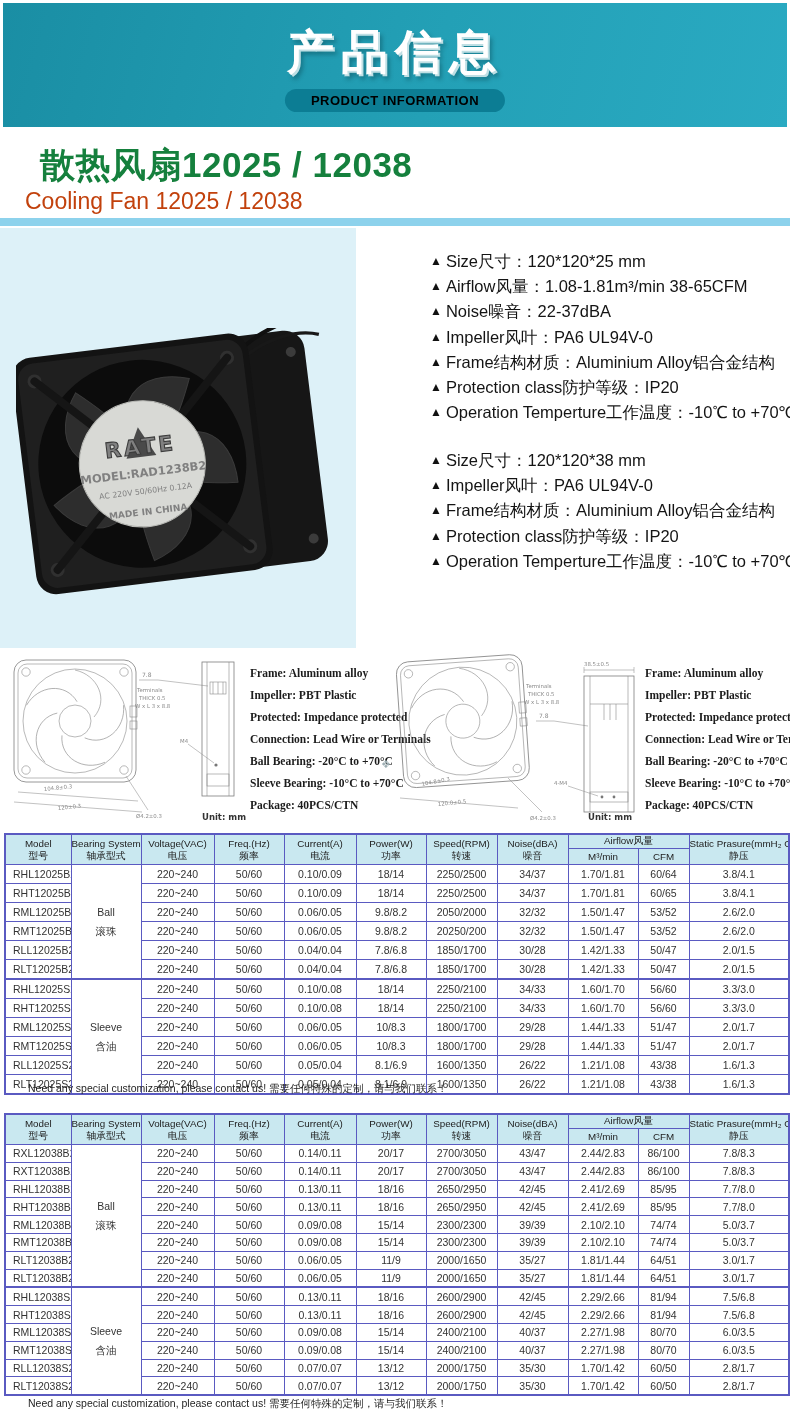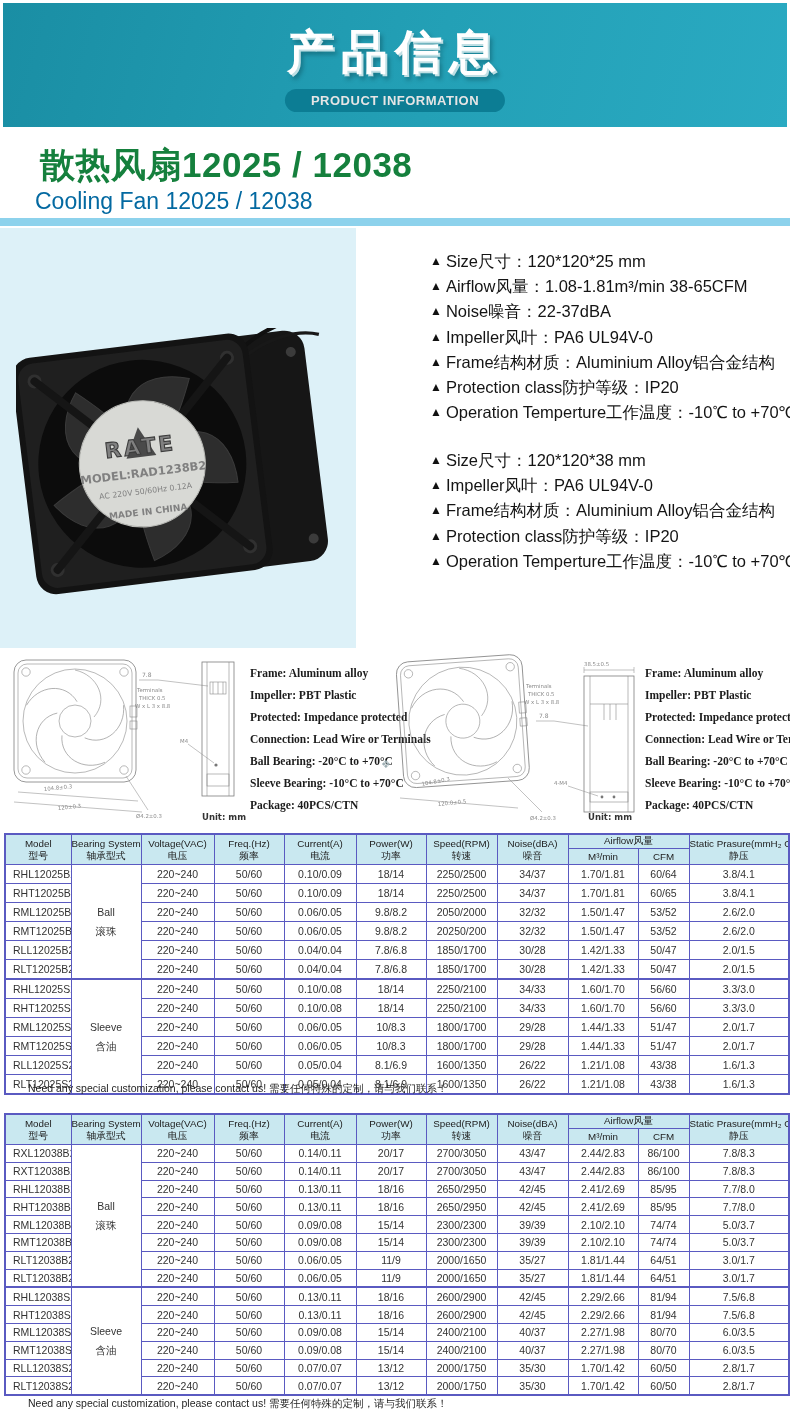--- a/index.html
+++ b/index.html
@@ -6,26 +6,26 @@
   body{font-family:"Liberation Sans",sans-serif;}
   .page{position:relative;width:790px;height:1416px;background:#ffffff;overflow:hidden;margin:0 auto;}
 
   
   .hero{position:absolute;left:3px;right:3px;top:3px;height:124px;
         background:linear-gradient(105deg,#1a8ea4 0%,#23a0b6 55%,#2aaac2 100%);}
   .hero-title{position:absolute;left:0;right:0;top:18px;text-align:center;
         font-size:47px;font-weight:bold;color:#ffffff;letter-spacing:7px;
         text-shadow:2px 2px 0 #bfdfe4, 4px 5px 4px rgba(0,40,50,.35);}
   .hero-badge{position:absolute;left:50%;transform:translateX(-50%);top:86px;
-        background:#0c7d94;color:#e5e5e5;font-size:13px;font-weight:bold;letter-spacing:.5px;
+        background:#0c7d94;color:#000000;font-size:13px;font-weight:bold;letter-spacing:.5px;
         padding:4px 26px;border-radius:14px;white-space:nowrap;}
 
   
   .cn-title{position:absolute;left:40px;top:142px;font-size:35px;font-weight:bold;color:#15803d;letter-spacing:.5px;}
-  .en-title{position:absolute;left:35px;top:188px;font-size:23px;color:#0369a1;}
+  .en-title{position:absolute;left:25px;top:188px;font-size:23px;color:#c2410c;}
   .divider{position:absolute;left:0;right:0;top:218px;height:8px;background:#8dd2ec;}
 
   
   .photo-panel{position:absolute;left:0;top:228px;width:356px;height:420px;background:#ddf1f8;}
   .fan-svg{position:absolute;left:16px;top:100px;}
 
   
   .spec-list{position:absolute;width:356px;}
   .spec-list-1{left:430px;top:250px;}
   .spec-list-2{left:430px;top:449px;}

